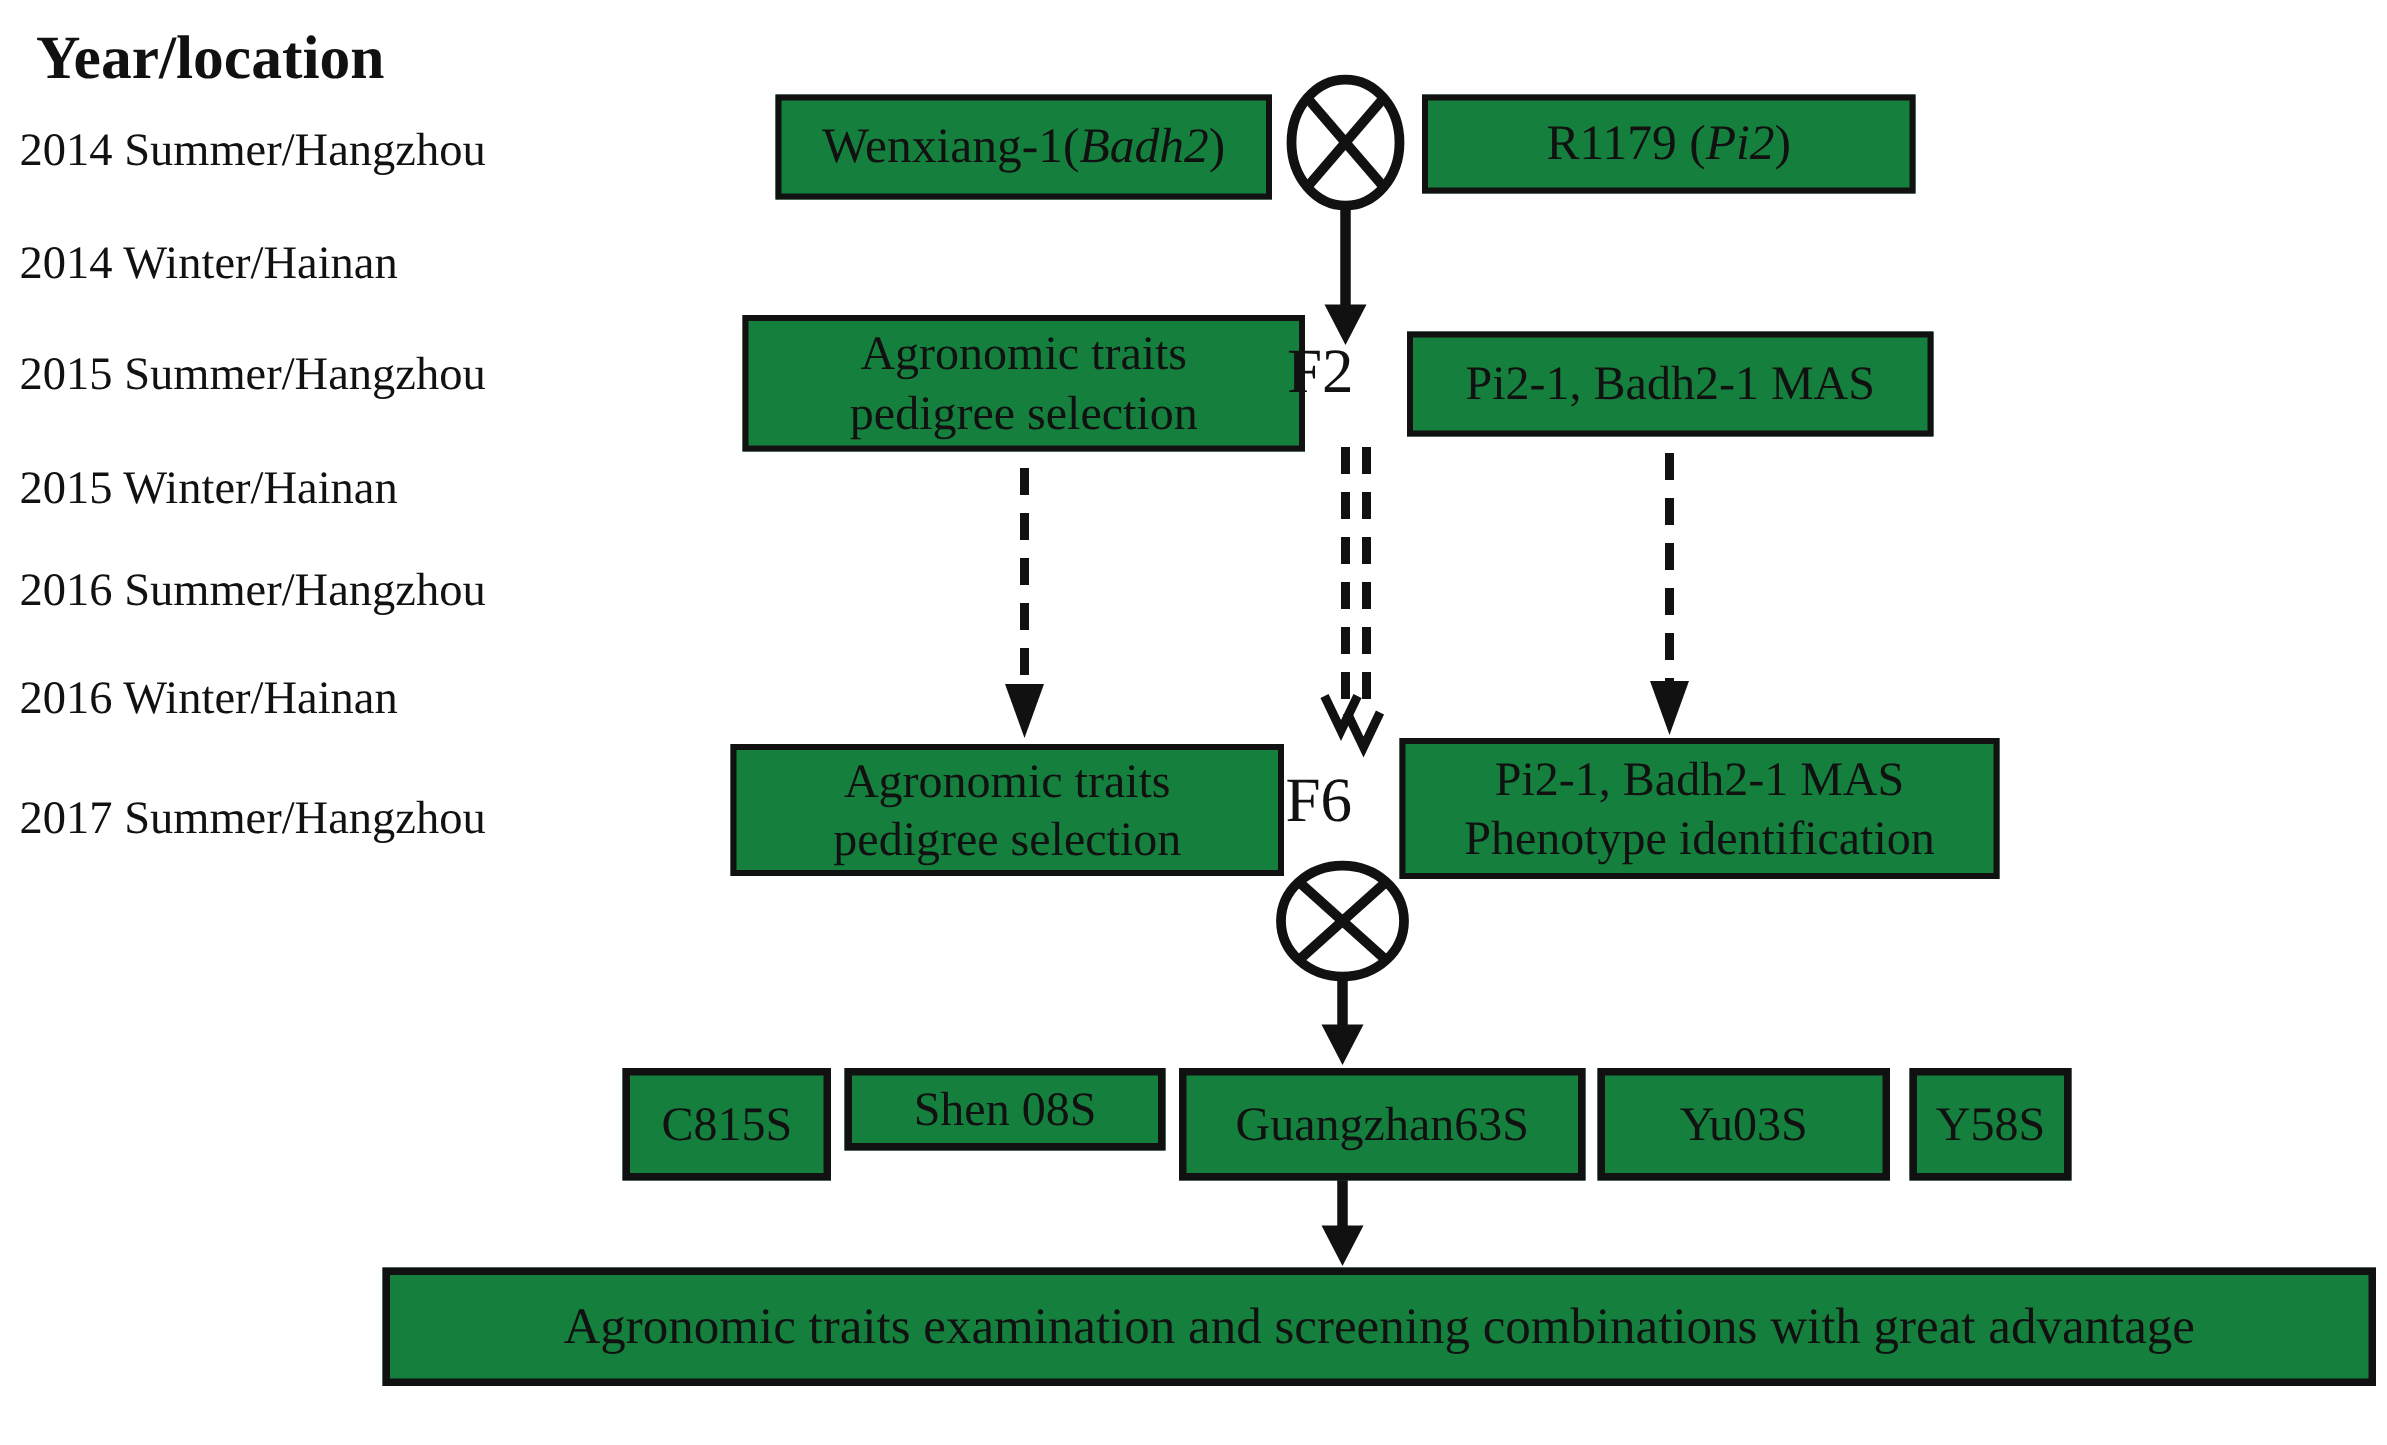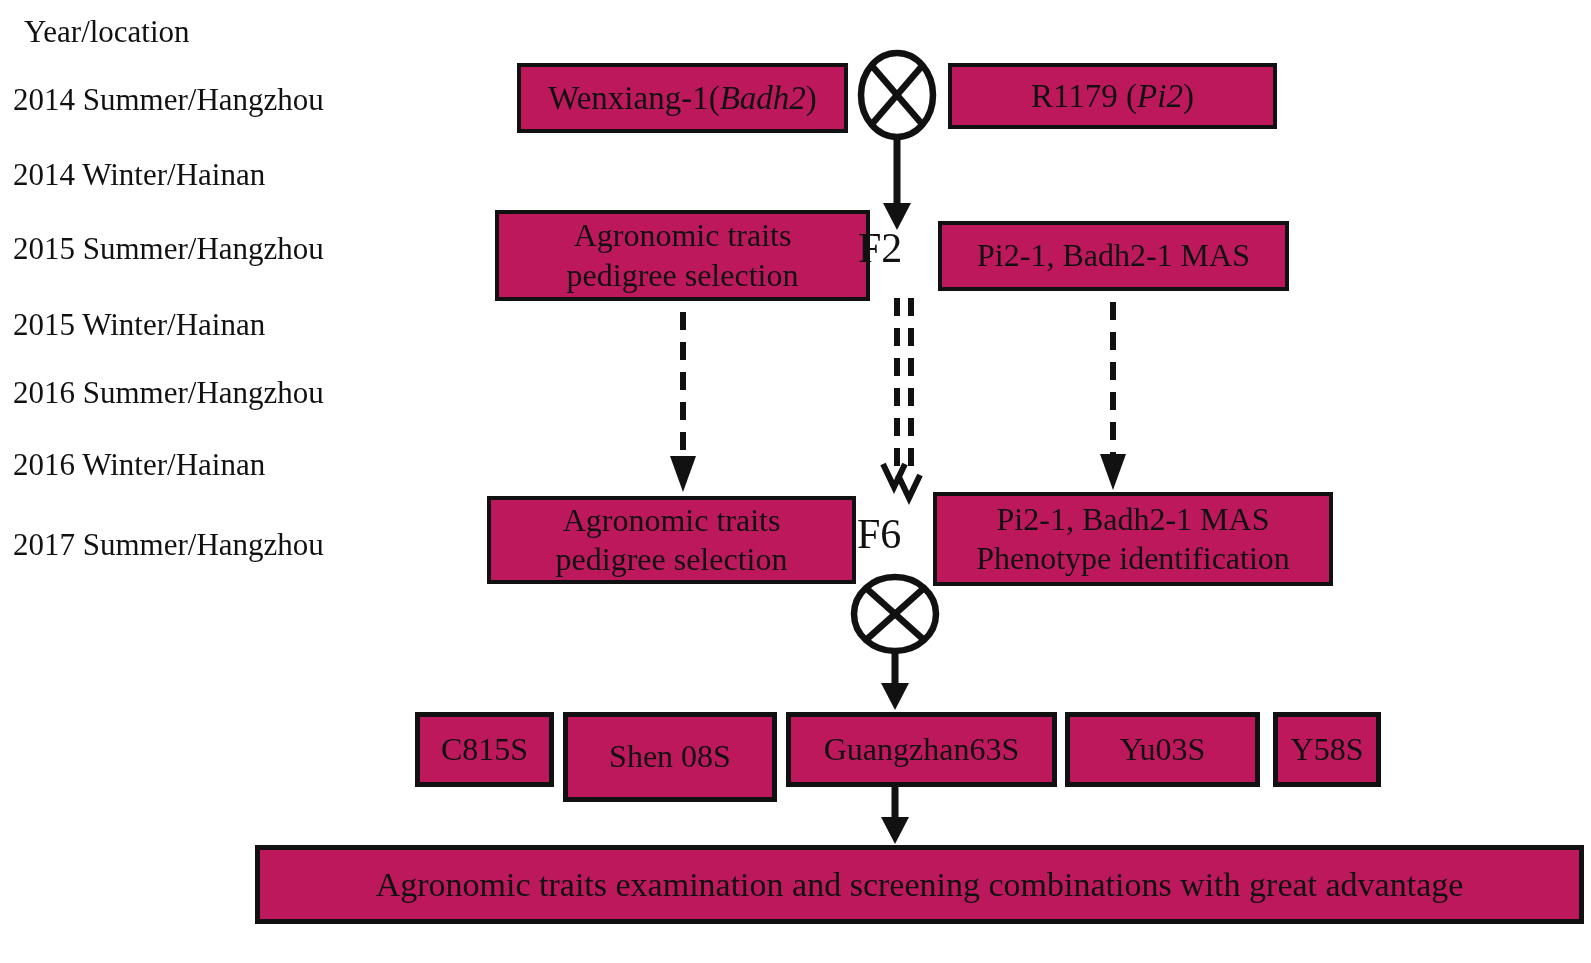--- a/index.html
+++ b/index.html
@@ -2,27 +2,27 @@
 <html><head>
 <meta charset="utf-8">
 <style>
   html,body{margin:0;padding:0;background:#ffffff;}
   body{
     width:1591px;height:963px;position:relative;overflow:hidden;
     font-family:"Liberation Serif","DejaVu Serif",serif;color:#111;
   }
   .canvas{position:absolute;inset:0;}
   .tl-header{
-    position:absolute;left:24px;top:14px;font-size:31px;font-weight:normal;white-space:nowrap;text-align:right;
+    position:absolute;left:24px;top:14px;font-size:41px;font-weight:bold;white-space:nowrap;text-align:right;
   }
   .tl{
     position:absolute;left:13px;font-size:31px;white-space:nowrap;
   }
   .box{
-    position:absolute;box-sizing:border-box;border:4px solid #111;background:#be185d;
+    position:absolute;box-sizing:border-box;border:4px solid #111;background:#15803d;
     display:flex;flex-direction:column;align-items:center;justify-content:center;
     text-align:center;font-size:32px;line-height:1.22;white-space:nowrap;
   }
   .box.thick{border-width:5px;align-items:center;}
   .gen-label{
     position:absolute;font-size:42px;text-align:left;line-height:1;white-space:nowrap;
   }
   .overlay{position:absolute;left:0;top:0;width:1591px;height:963px;pointer-events:none;}
   .ital{font-style:italic;}
 </style>
@@ -113,21 +113,21 @@
   </div>
   <div class="gen-label" style="left:857px;top:513px;width:78px;">F6</div>
   <div class="box" style="left:933px;top:492px;width:400px;height:94px;">
     <div>Pi2-1, Badh2-1 MAS</div>
     <div>Phenotype identification</div>
   </div>
 
   <div class="box thick" style="left:415px;top:712px;width:139px;height:75px;">
     <div>C815S</div>
   </div>
-  <div class="box thick" style="left:563px;top:712px;width:214px;height:90px;">
+  <div class="box thick" style="left:563px;top:712px;width:214px;height:55px;">
     <div>Shen 08S</div>
   </div>
   <div class="box thick" style="left:786px;top:712px;width:271px;height:75px;">
     <div>Guangzhan63S</div>
   </div>
   <div class="box thick" style="left:1065px;top:712px;width:195px;height:75px;">
     <div>Yu03S</div>
   </div>
   <div class="box thick" style="left:1273px;top:712px;width:108px;height:75px;">
     <div>Y58S</div>

